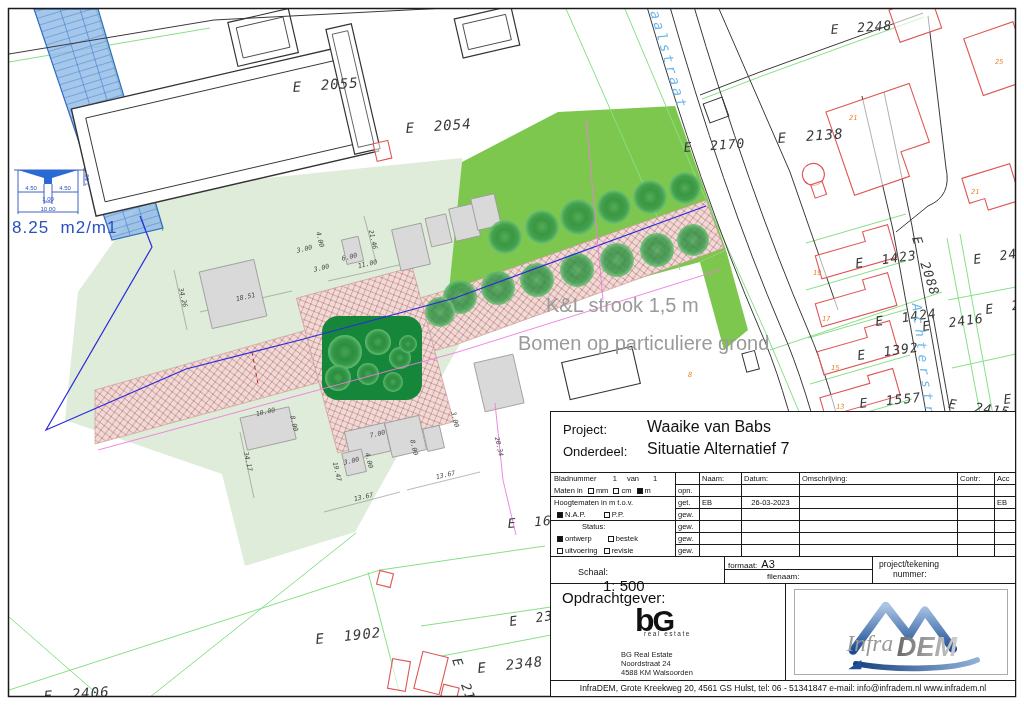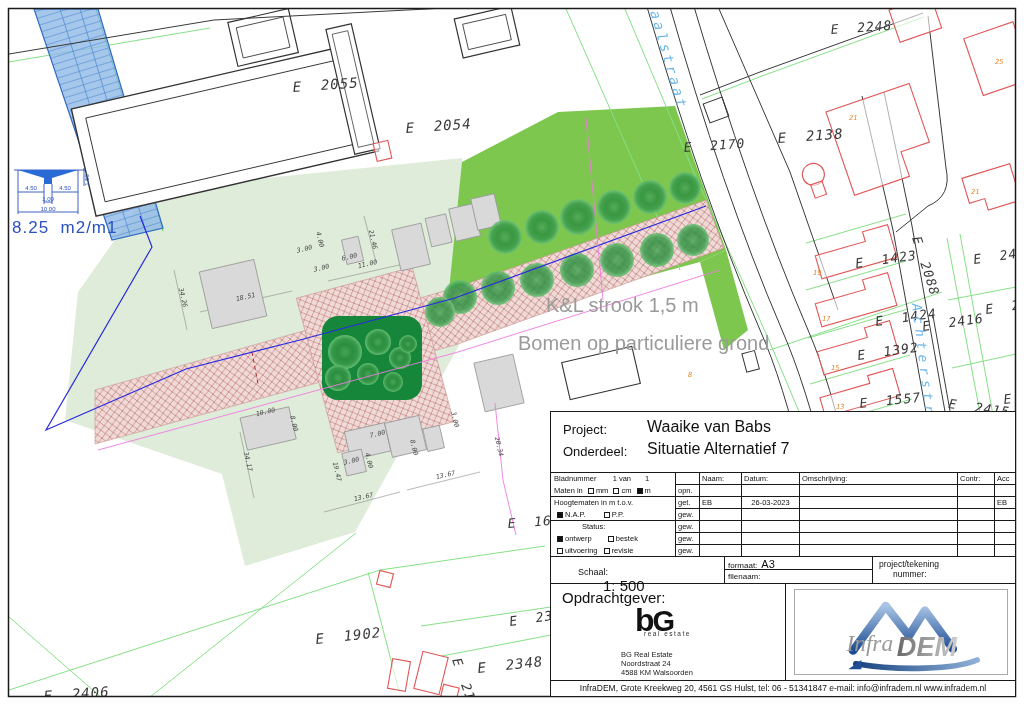--- a/index.html
+++ b/index.html
@@ -33,21 +33,21 @@
   .tb-left .lrow{height:12px;padding:1px 2px 0 3px;white-space:nowrap;overflow:hidden;}
   .tb-left .bline{border-bottom:1px solid #1a1a1a;}
   .chk{display:inline-block;width:6px;height:6px;border:1px solid #1a1a1a;margin:0 2px -1px 3px;}
   .chk.checked{background:#111;}
   .tb-schaal{height:27px;border-bottom:1px solid #1a1a1a;display:flex;font-size:8px;}
   .ts-left{width:174px;border-right:1px solid #1a1a1a;position:relative;}
   .ts-left .lab{position:absolute;left:11px;top:10px;font-size:9px;margin-left:16px;}
   .ts-left .val{position:absolute;left:52px;top:20px;font-size:15px;}
   .ts-mid{width:148px;border-right:1px solid #1a1a1a;display:flex;flex-direction:column;}
   .ts-mid .r1{height:13px;border-bottom:1px solid #1a1a1a;padding:1px 0 0 3px;}
-  .ts-mid .r2{padding:2px 0 0 3px;}
+  .ts-mid .r2{padding:2px 0 0 3px;margin-left:39px;}
   .ts-mid .big{font-size:11px;margin-left:4px;}
   .ts-right{flex:1;padding:2px 0 0 6px;font-size:8.5px;line-height:10px;}
   .ts-right .ind{margin-left:14px;}
   .tb-bottom{height:96px;display:flex;}
   .tbb-left{width:235px;border-right:1px solid #1a1a1a;position:relative;}
   .tbb-left .lab{position:absolute;left:11px;top:5px;font-size:15px;}
   .bg-logo{position:absolute;left:84px;top:18px;width:70px;text-align:left;color:#111;}
   .bg-logo .bg-b{font-size:32px;font-weight:bold;letter-spacing:-2px;}
   .bg-logo .bg-g{font-size:29px;font-weight:bold;}
   .bg-logo .bg-sub{font-size:6.5px;letter-spacing:1.5px;color:#333;margin:-9px 0 0 9px;}
@@ -385,21 +385,21 @@
     <span class="val" style="top:6px">Waaike van Babs</span>
     <span class="lab" style="top:32px">Onderdeel:</span>
     <span class="val" style="top:28px">Situatie Alternatief 7</span>
   </div>
 
   <div class="tb-table">
     <div class="tb-left">
       <div class="lrow">
         <span>Bladnummer</span>
         <span style="margin-left:14px">1</span>
-        <span style="">van</span>
+        <span style="margin-left:8px">van</span>
         <span style="margin-left:12px">1</span>
       </div>
       <div class="lrow bline">
         <span>Maten in</span>
         <span class="chk"></span><span>mm</span>
         <span class="chk"></span><span>cm</span>
         <span class="chk checked"></span><span>m</span>
       </div>
       <div class="lrow">
         <span>Hoogtematen in m t.o.v.</span>

